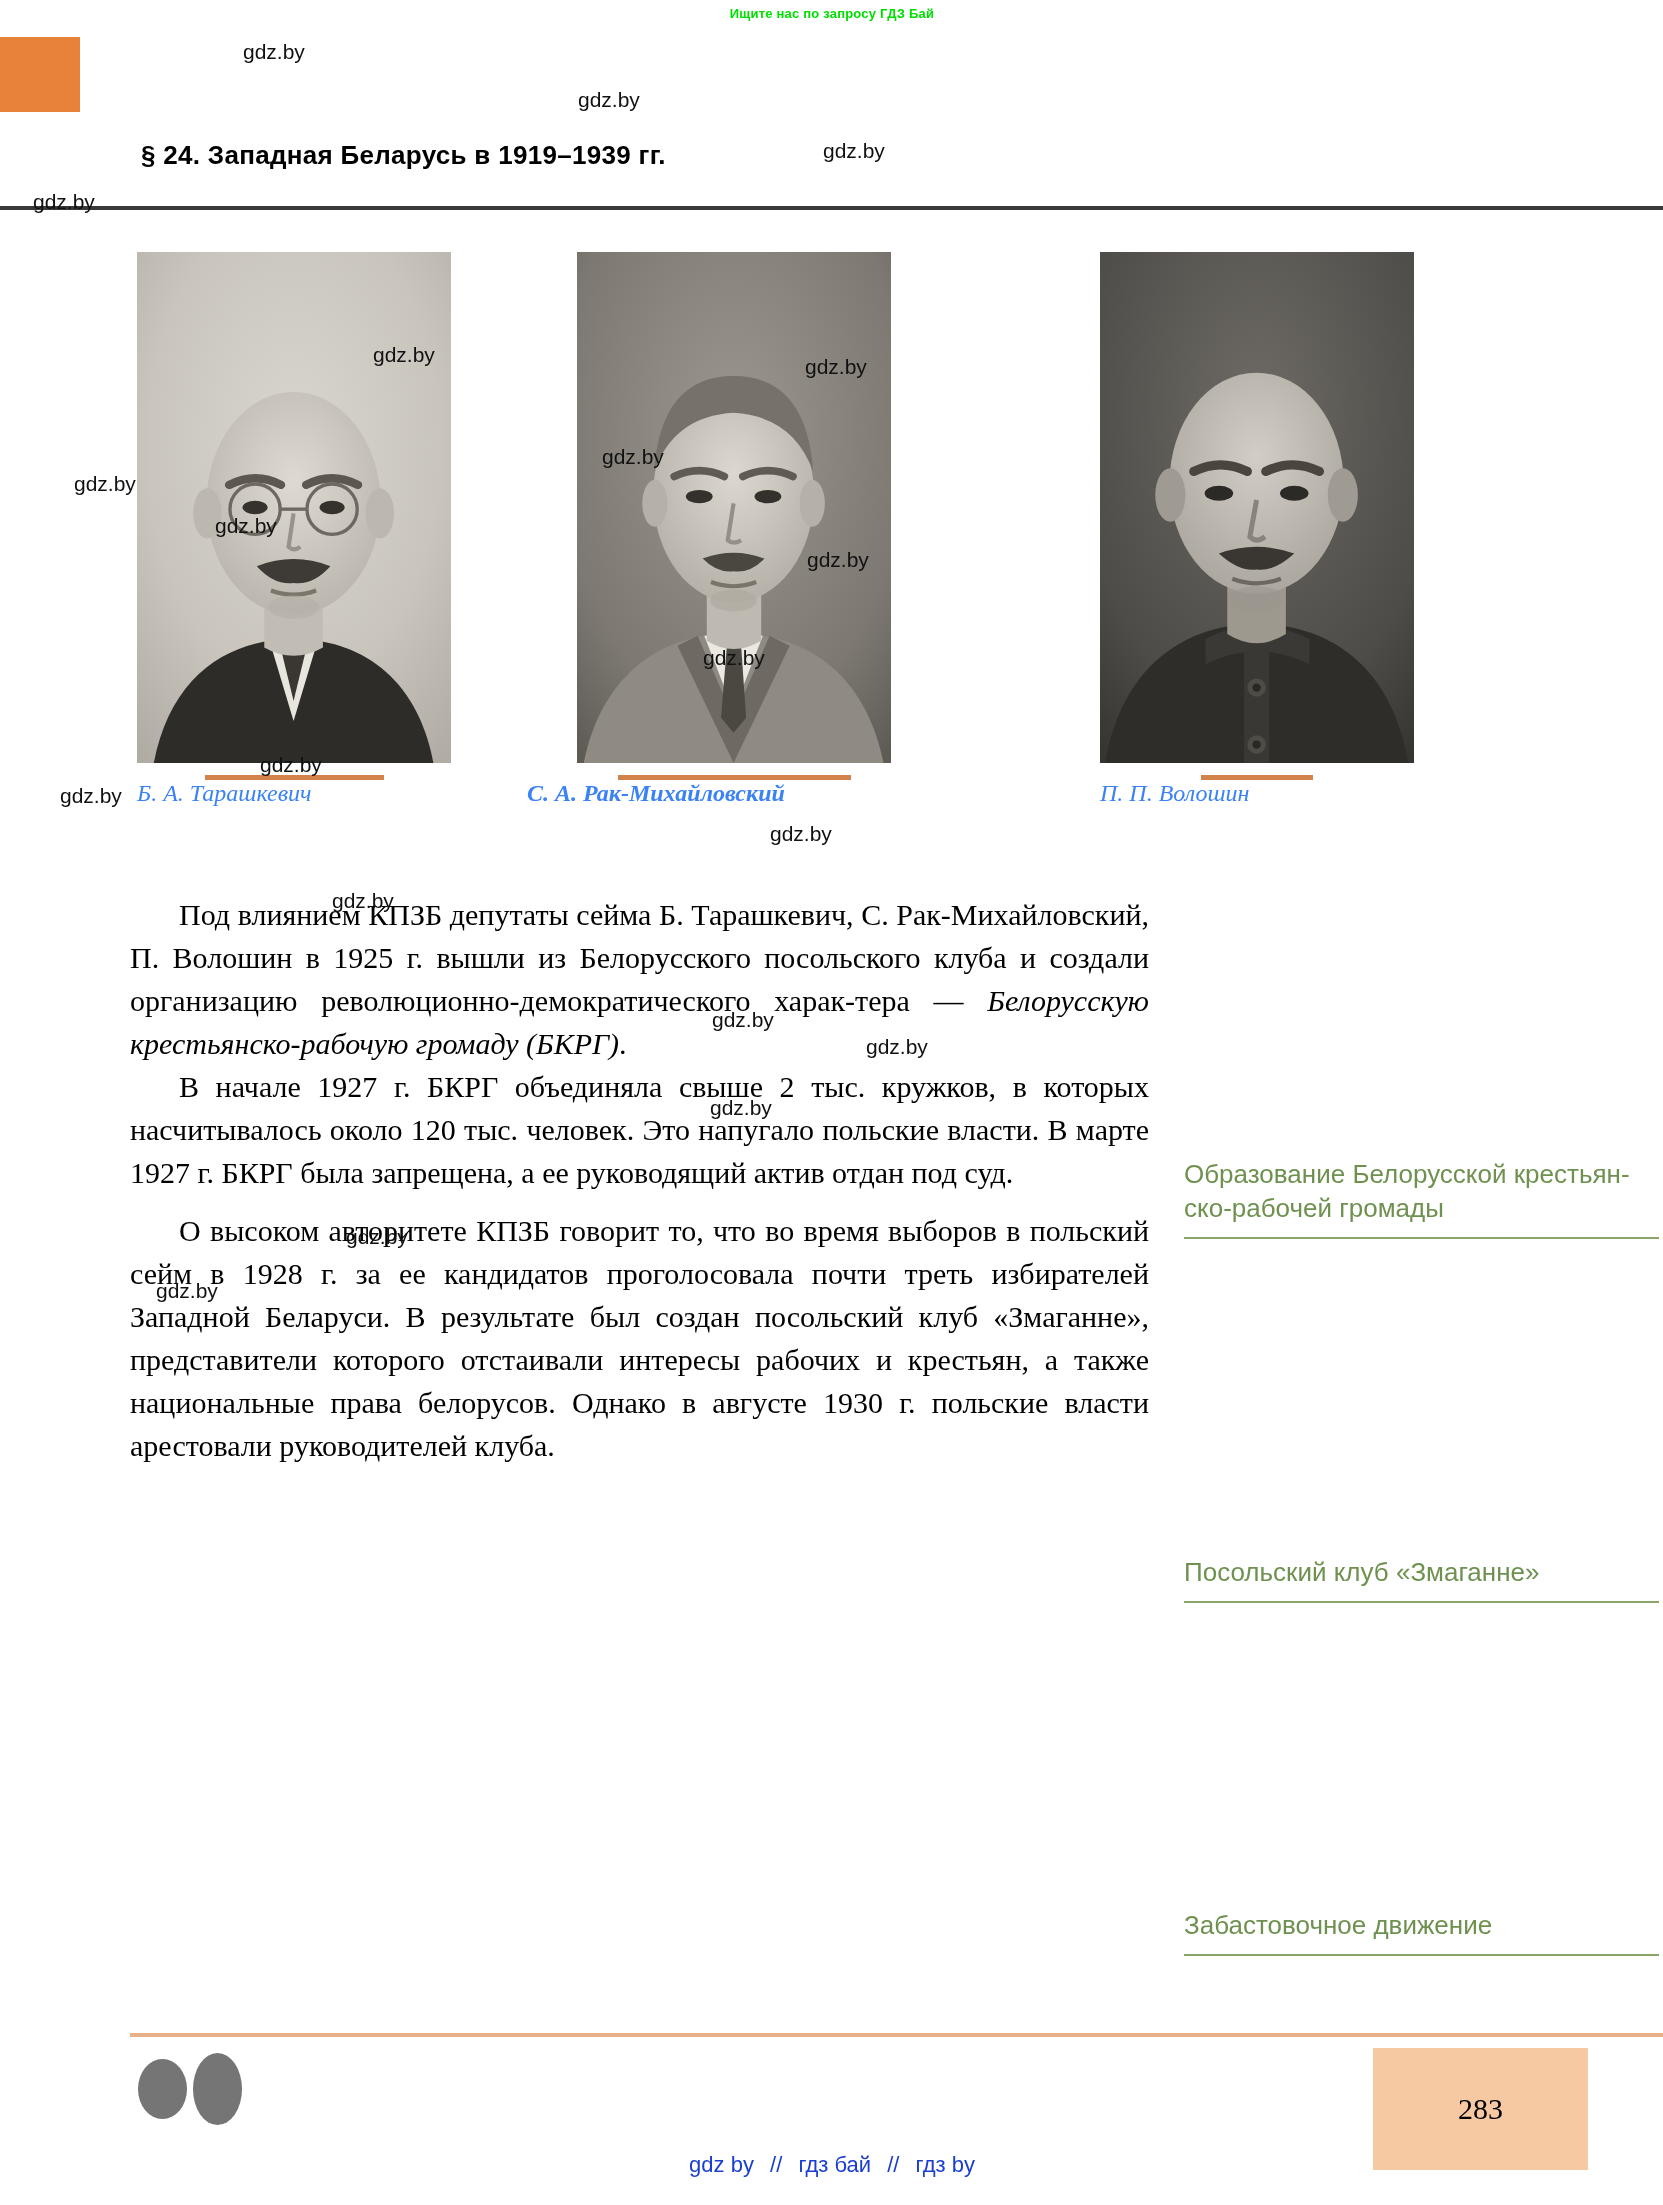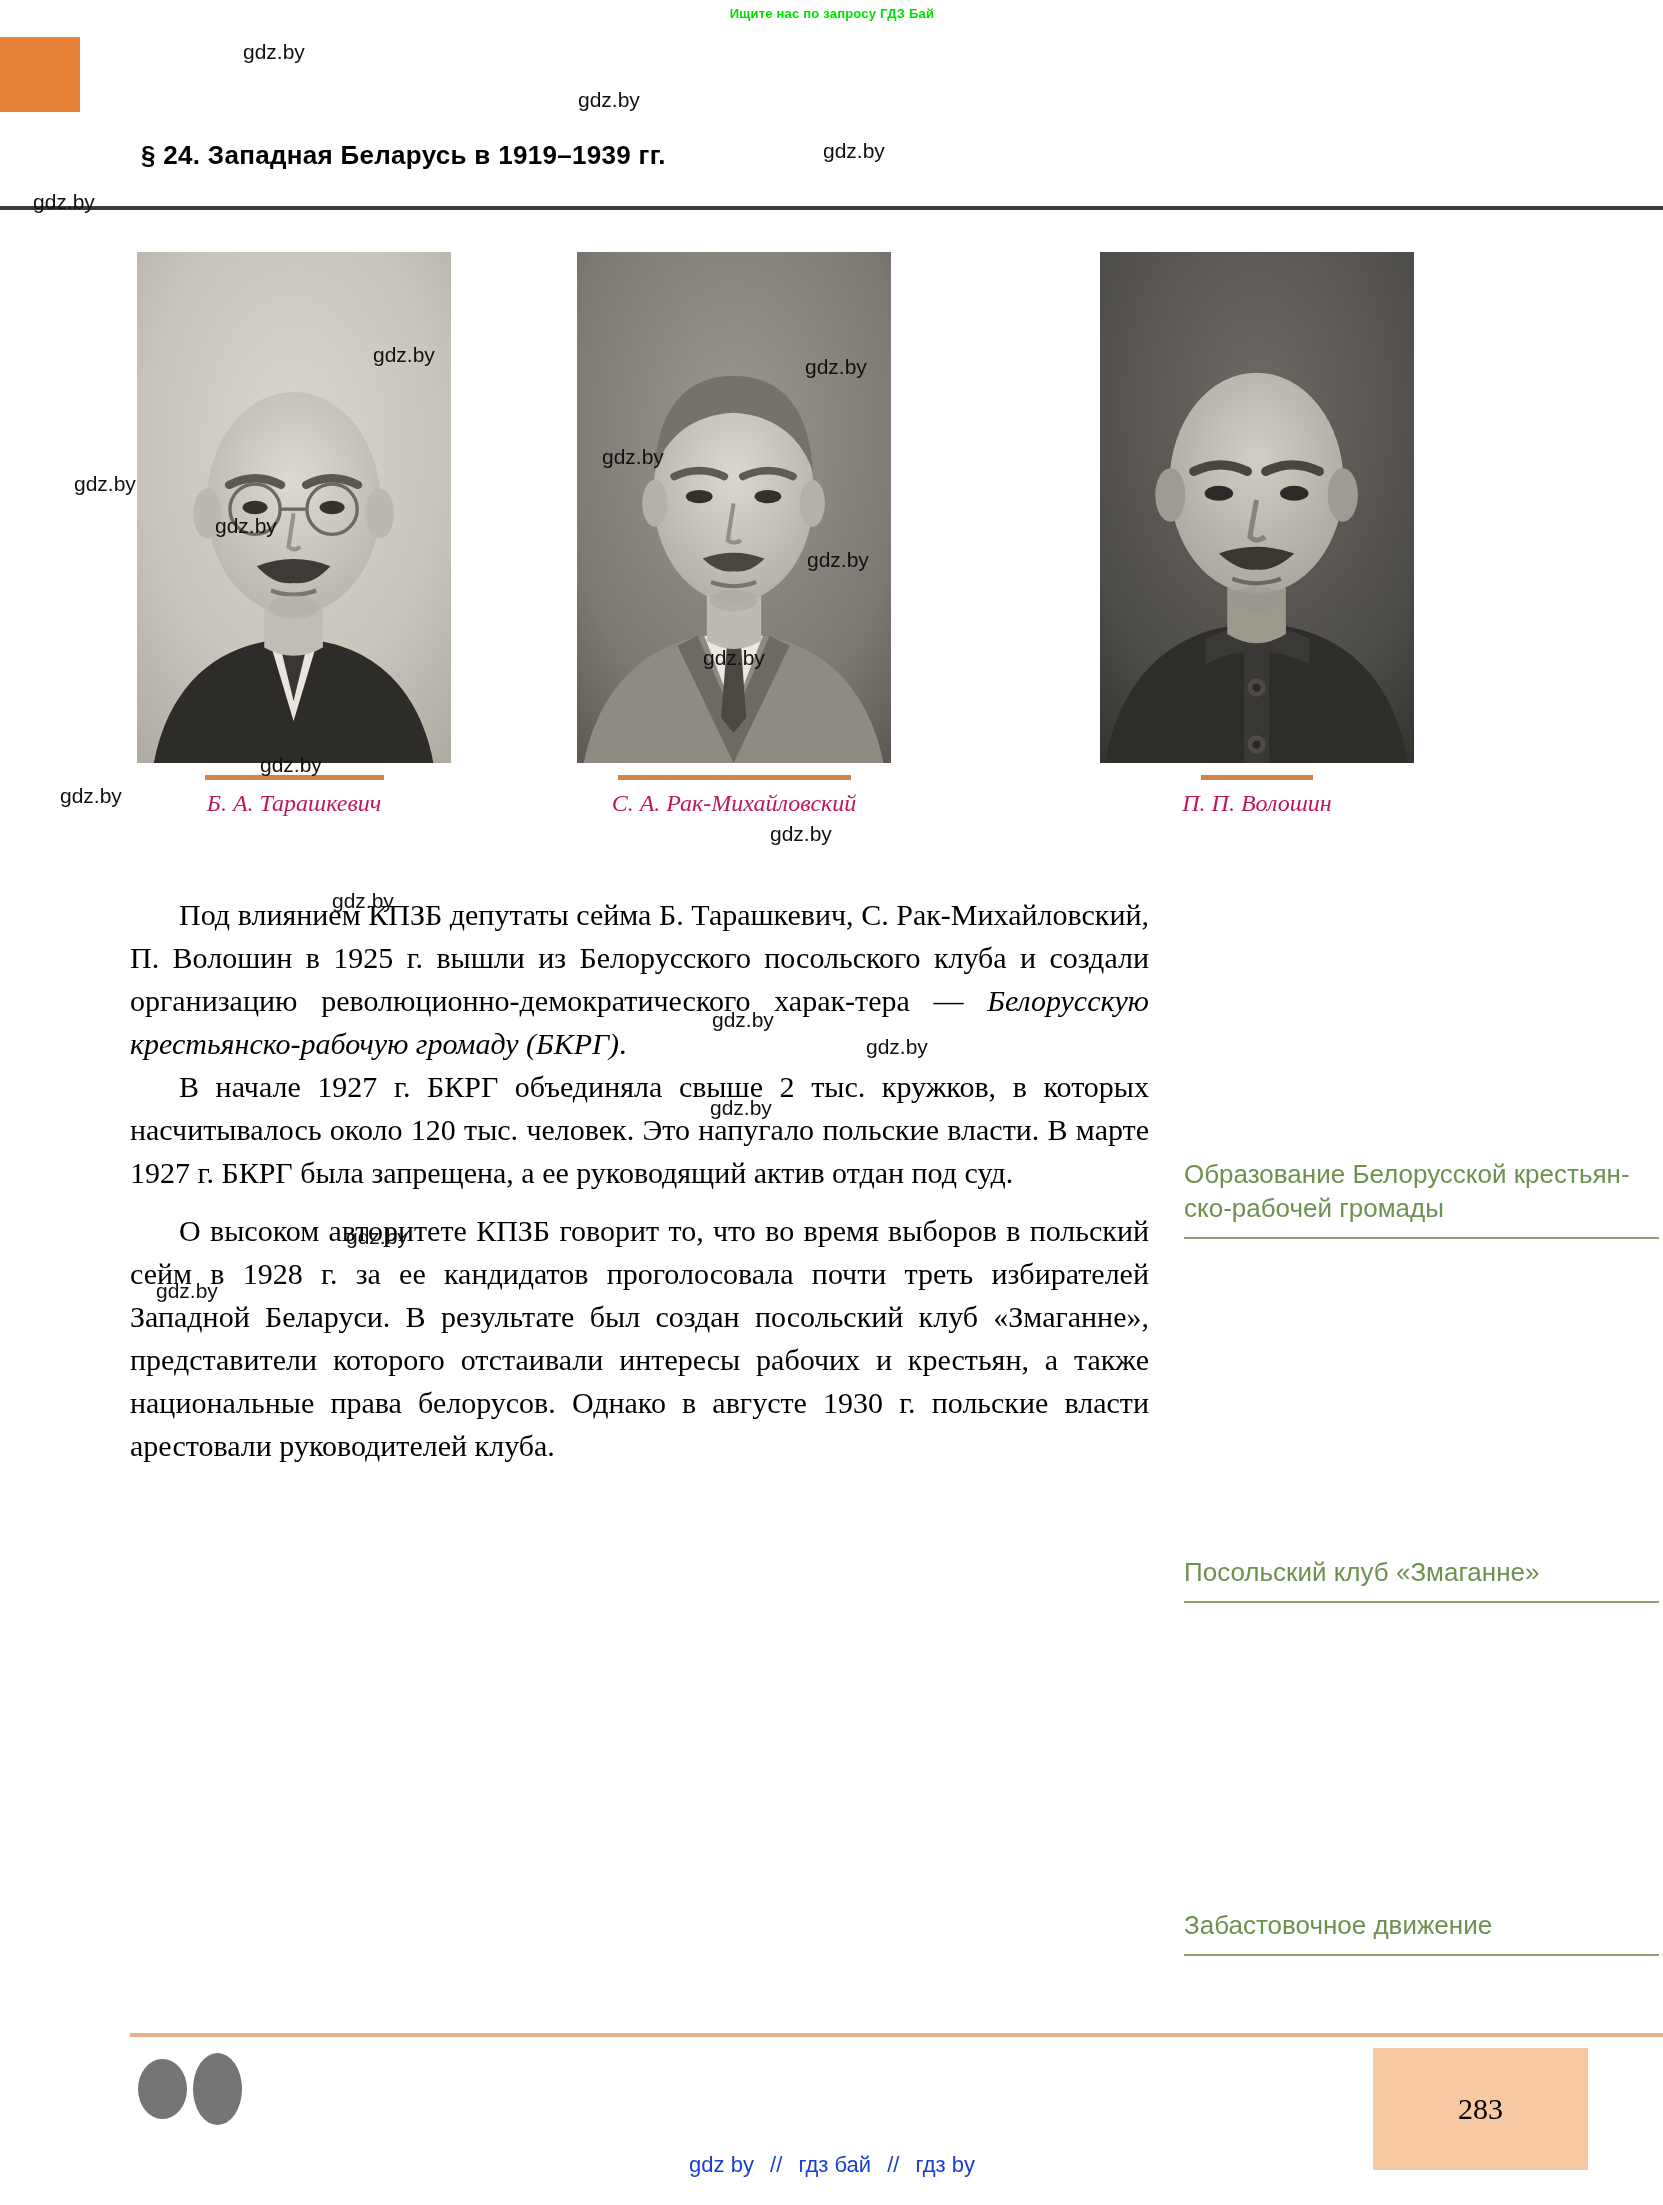--- a/index.html
+++ b/index.html
@@ -87,31 +87,30 @@
   }
   .photo svg { display: block; width: 100%; height: 100%; }
 
   .cap-rule {
     width: 179px;
     height: 5px;
     background: #d2834c;
     margin: 11.7px auto 0 auto;
   }
   .cap-text {
-    margin-top: 10px;
-    text-align: center;
+    text-align: left;
     font-family: "Liberation Serif", serif;
     font-style: italic;
     font-size: 24px;
     white-space: nowrap;
-    color: #be185d;
+    color: #3b82f6;
   }
   .portrait.p2 .cap-rule { width: 233px; }
   .portrait.p3 .cap-rule { width: 112px; }
-  .portrait.p2 .cap-text { margin-left: -50px; margin-right: -50px; }
+  .portrait.p2 .cap-text { margin-left: -50px; margin-right: -50px; font-weight: bold; }
 
   
   .body-col {
     position: absolute;
     left: 130px;
     top: 893px;
     width: 1019px;
     font-family: "Liberation Serif", serif;
     font-size: 30px;
     line-height: 43px;

